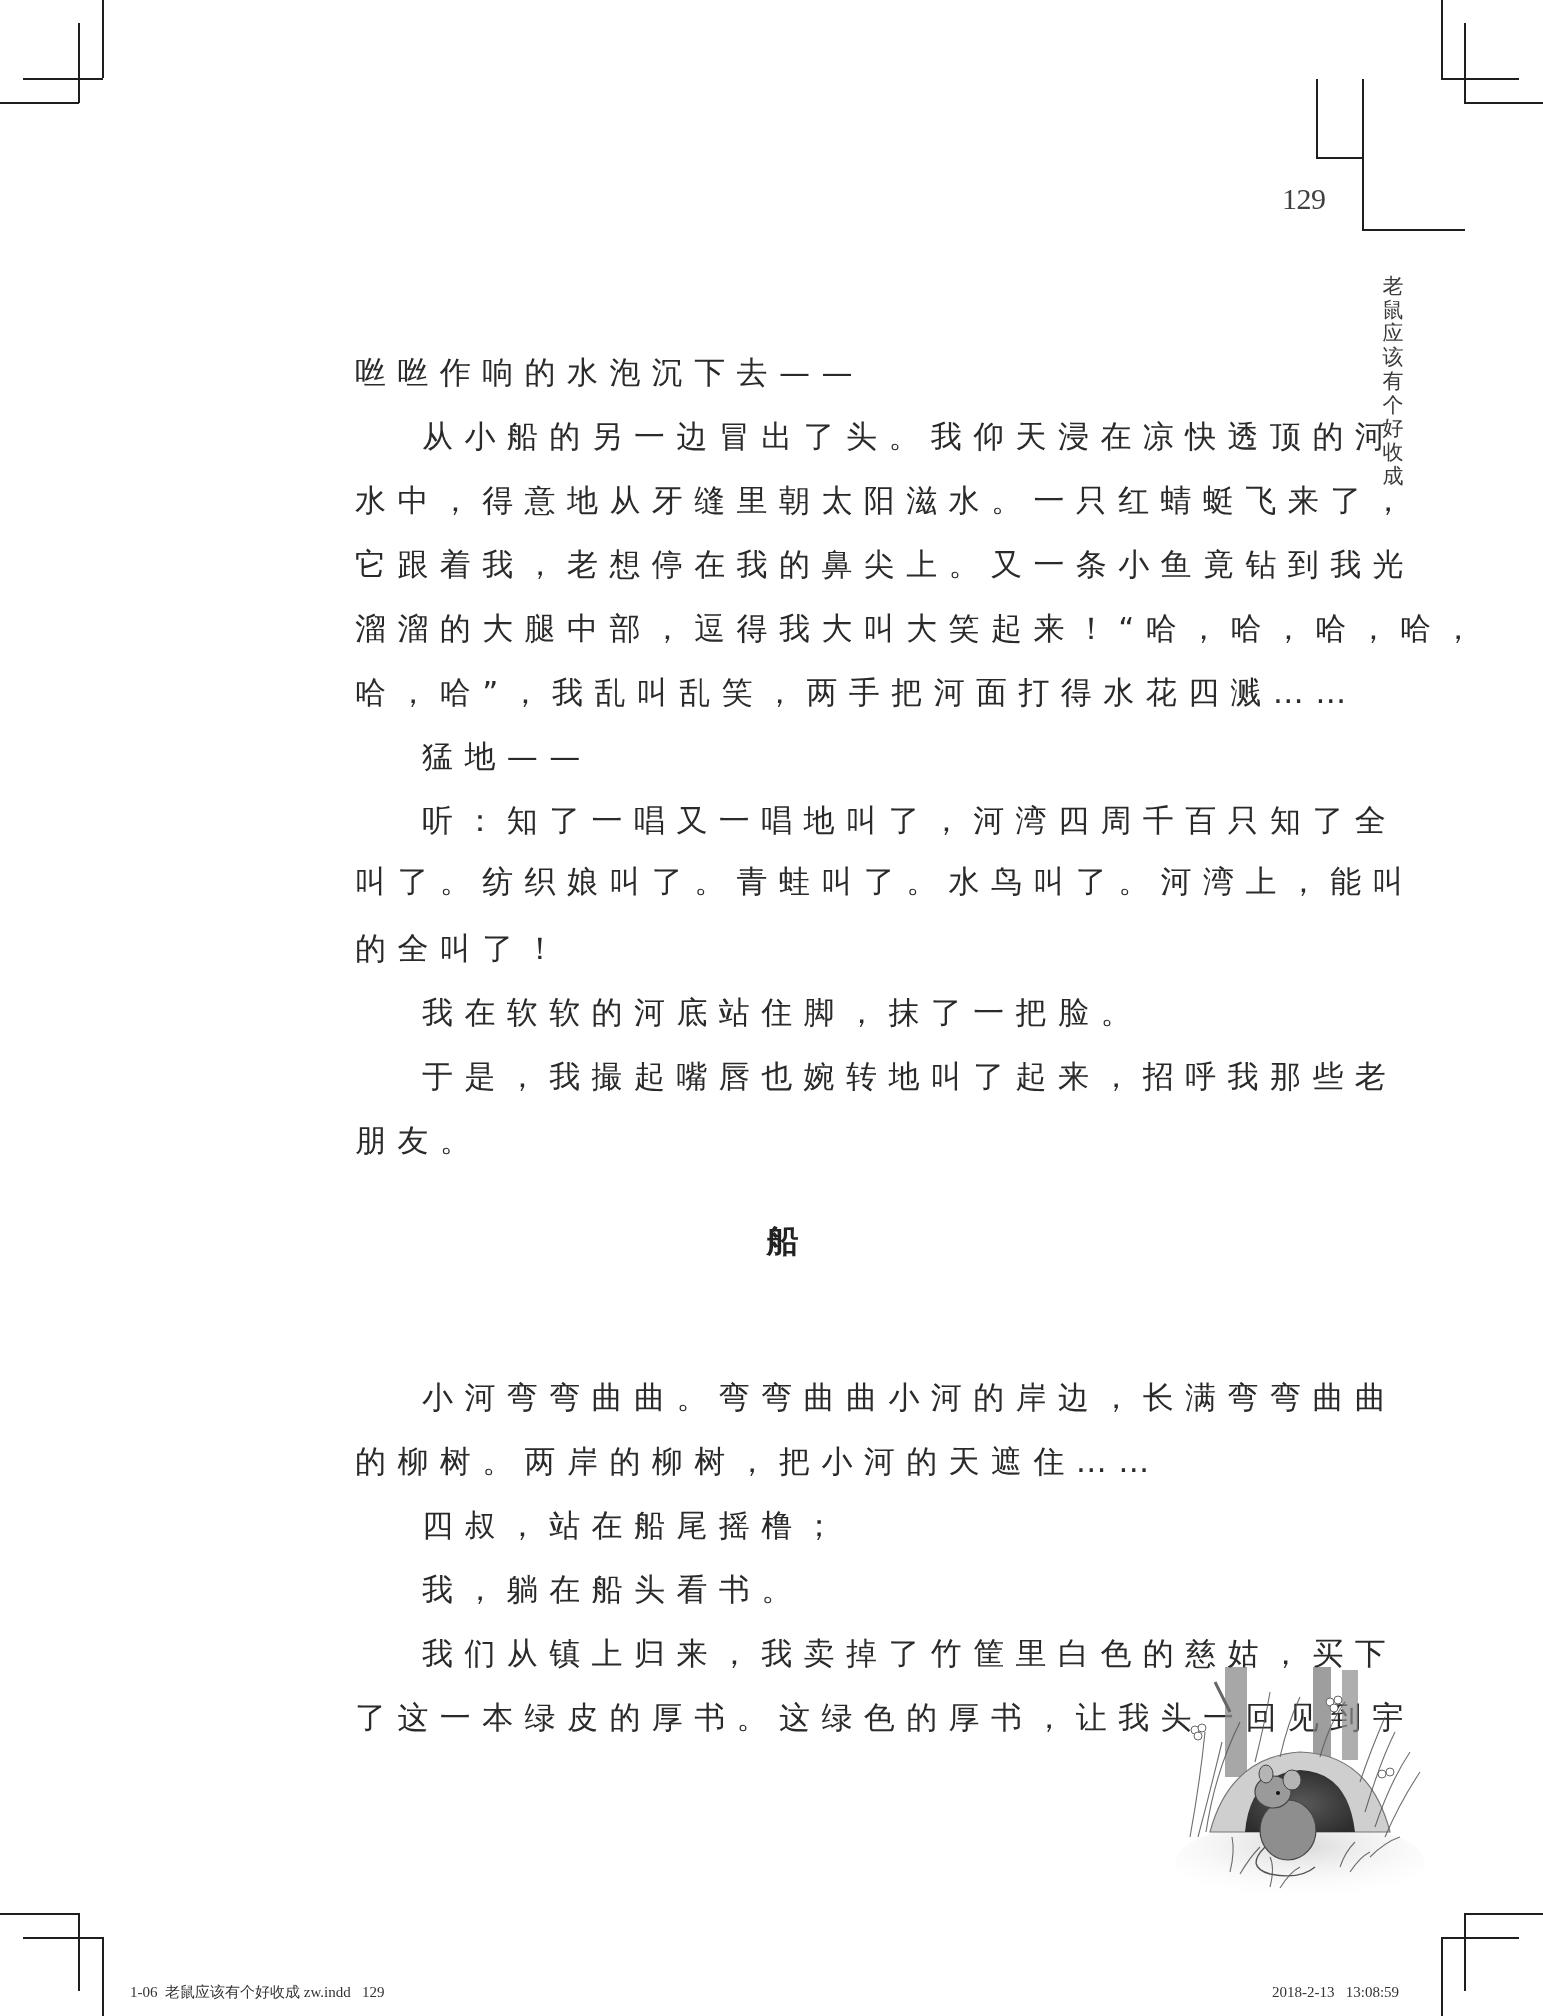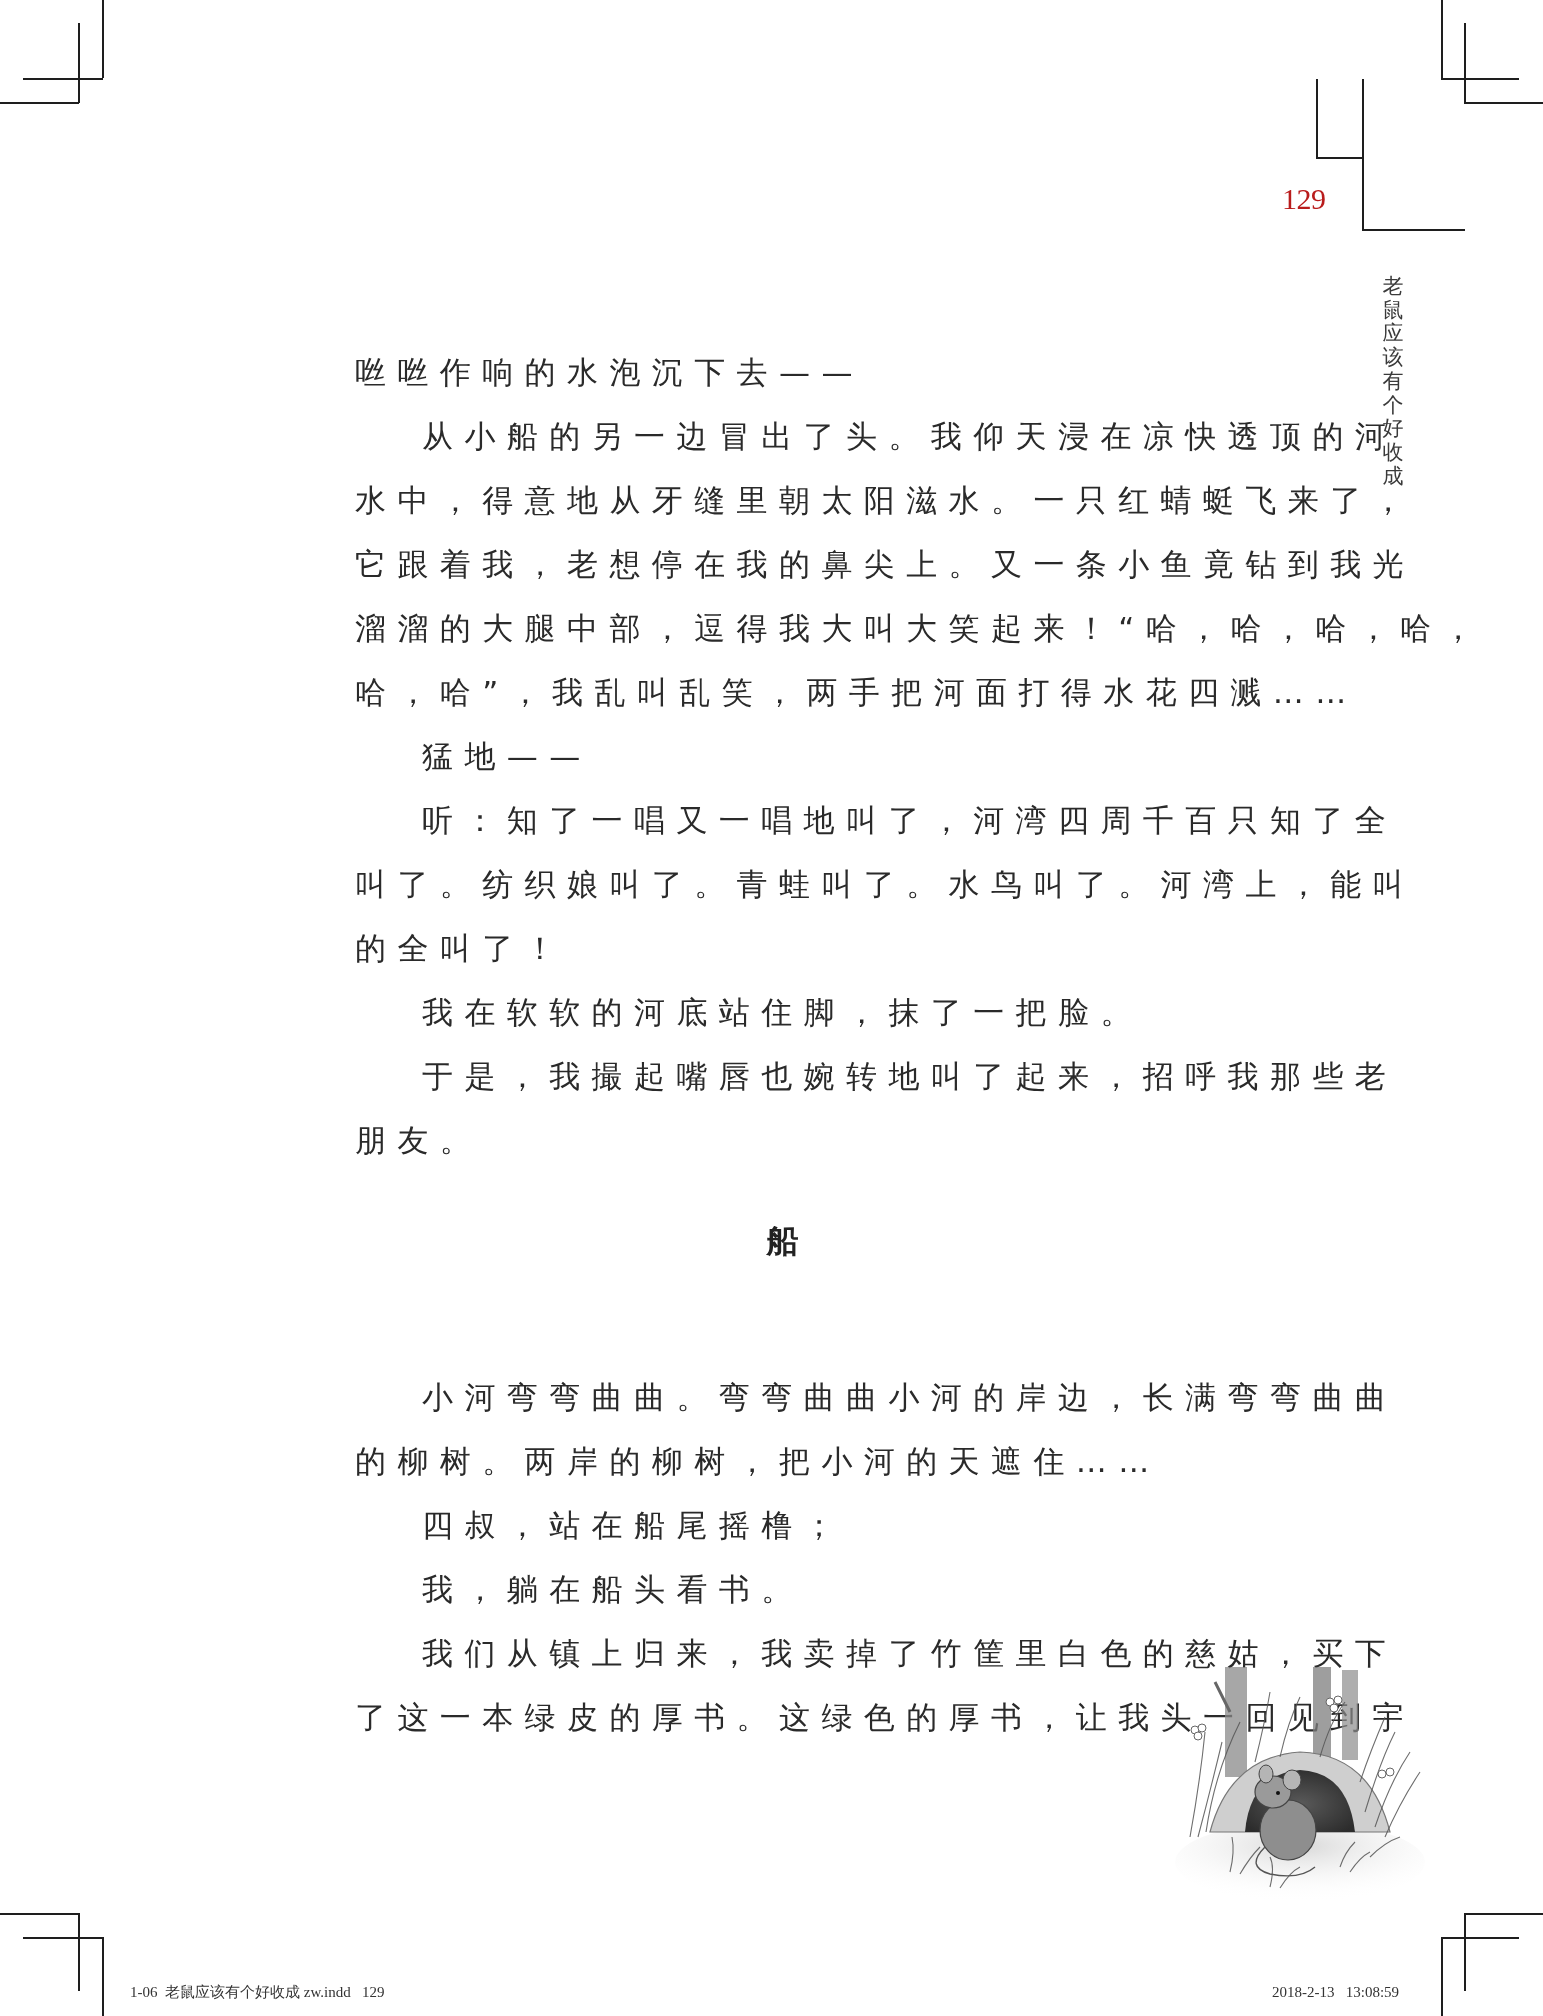--- a/index.html
+++ b/index.html
@@ -22,21 +22,21 @@
     .line-h { height: 1.5px; }
     .line-v { width: 1.5px; }
 
     .page-number {
       position: absolute;
       left: 1282px;
       top: 182px;
       font-family: "Liberation Serif", "DejaVu Serif", serif;
       font-size: 30px;
       line-height: 34px;
-      color: #b91c1c;
+      color: #404040;
       letter-spacing: -0.5px;
     }
     .side-title {
       position: absolute;
       left: 1381px;
       top: 275px;
       width: 24px;
       font-size: 21px;
       line-height: 23.7px;
       color: #3a3a3a;
@@ -144,21 +144,21 @@
 
 <div id="block1">
     <div class="text-line" style="top: 328px;">咝咝作响的水泡沉下去——</div>
     <div class="text-line indent" style="top: 392px;">从小船的另一边冒出了头。我仰天浸在凉快透顶的河</div>
     <div class="text-line" style="top: 456px;">水中，得意地从牙缝里朝太阳滋水。一只红蜻蜓飞来了，</div>
     <div class="text-line" style="top: 520px;">它跟着我，老想停在我的鼻尖上。又一条小鱼竟钻到我光</div>
     <div class="text-line" style="top: 584px;">溜溜的大腿中部，逗得我大叫大笑起来！“哈，哈，哈，哈，</div>
     <div class="text-line" style="top: 648px;">哈，哈”，我乱叫乱笑，两手把河面打得水花四溅……</div>
     <div class="text-line indent" style="top: 712px;">猛地——</div>
     <div class="text-line indent" style="top: 776px; text-align: center;">听：知了一唱又一唱地叫了，河湾四周千百只知了全</div>
-    <div class="text-line" style="top: 840px;">叫了。纺织娘叫了。青蛙叫了。水鸟叫了。河湾上，能叫</div>
+    <div class="text-line" style="top: 840px; font-family: Liberation Mono, monospace;">叫了。纺织娘叫了。青蛙叫了。水鸟叫了。河湾上，能叫</div>
     <div class="text-line" style="top: 904px;">的全叫了！</div>
     <div class="text-line indent" style="top: 968px;">我在软软的河底站住脚，抹了一把脸。</div>
     <div class="text-line indent" style="top: 1032px; text-align: center;">于是，我撮起嘴唇也婉转地叫了起来，招呼我那些老</div>
     <div class="text-line" style="top: 1096px;">朋友。</div>
   </div>
 
 <div class="section-title">船</div>
 
 <div id="block2">
     <div class="text-line indent" style="top: 1353px;">小河弯弯曲曲。弯弯曲曲小河的岸边，长满弯弯曲曲</div>

